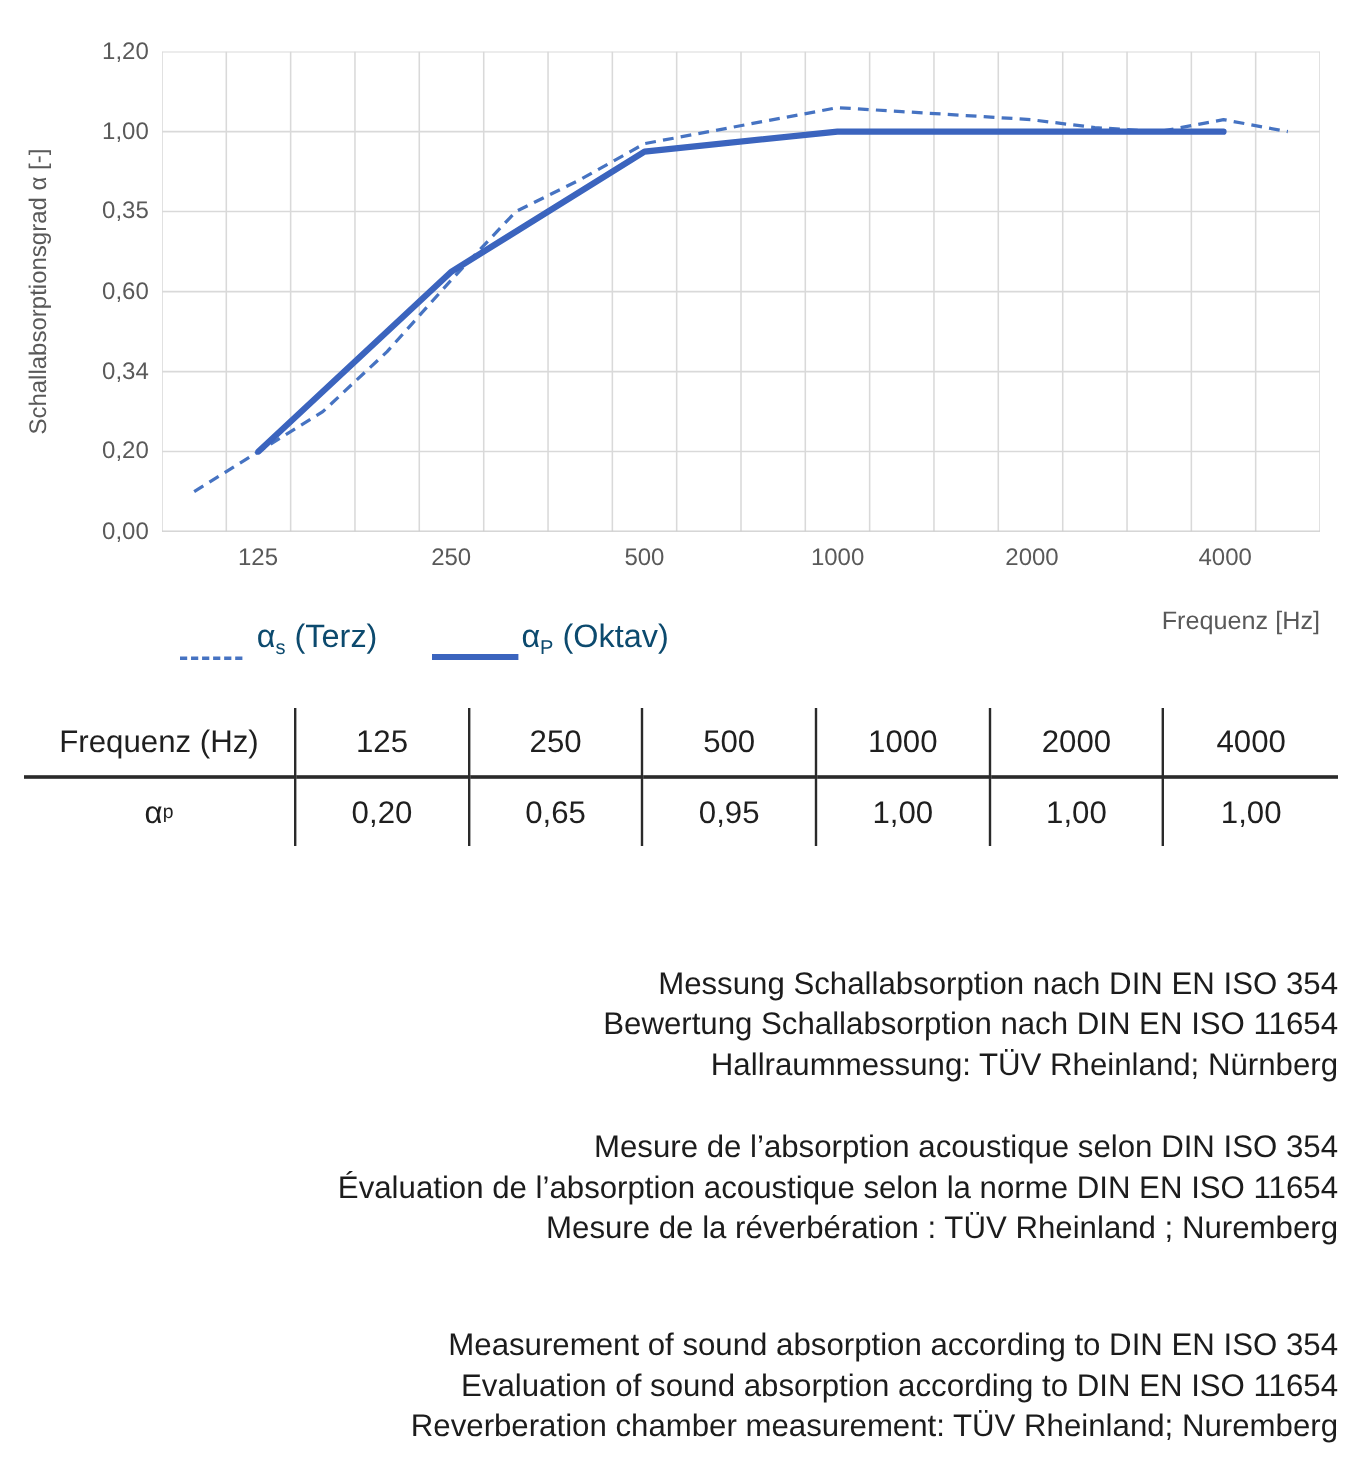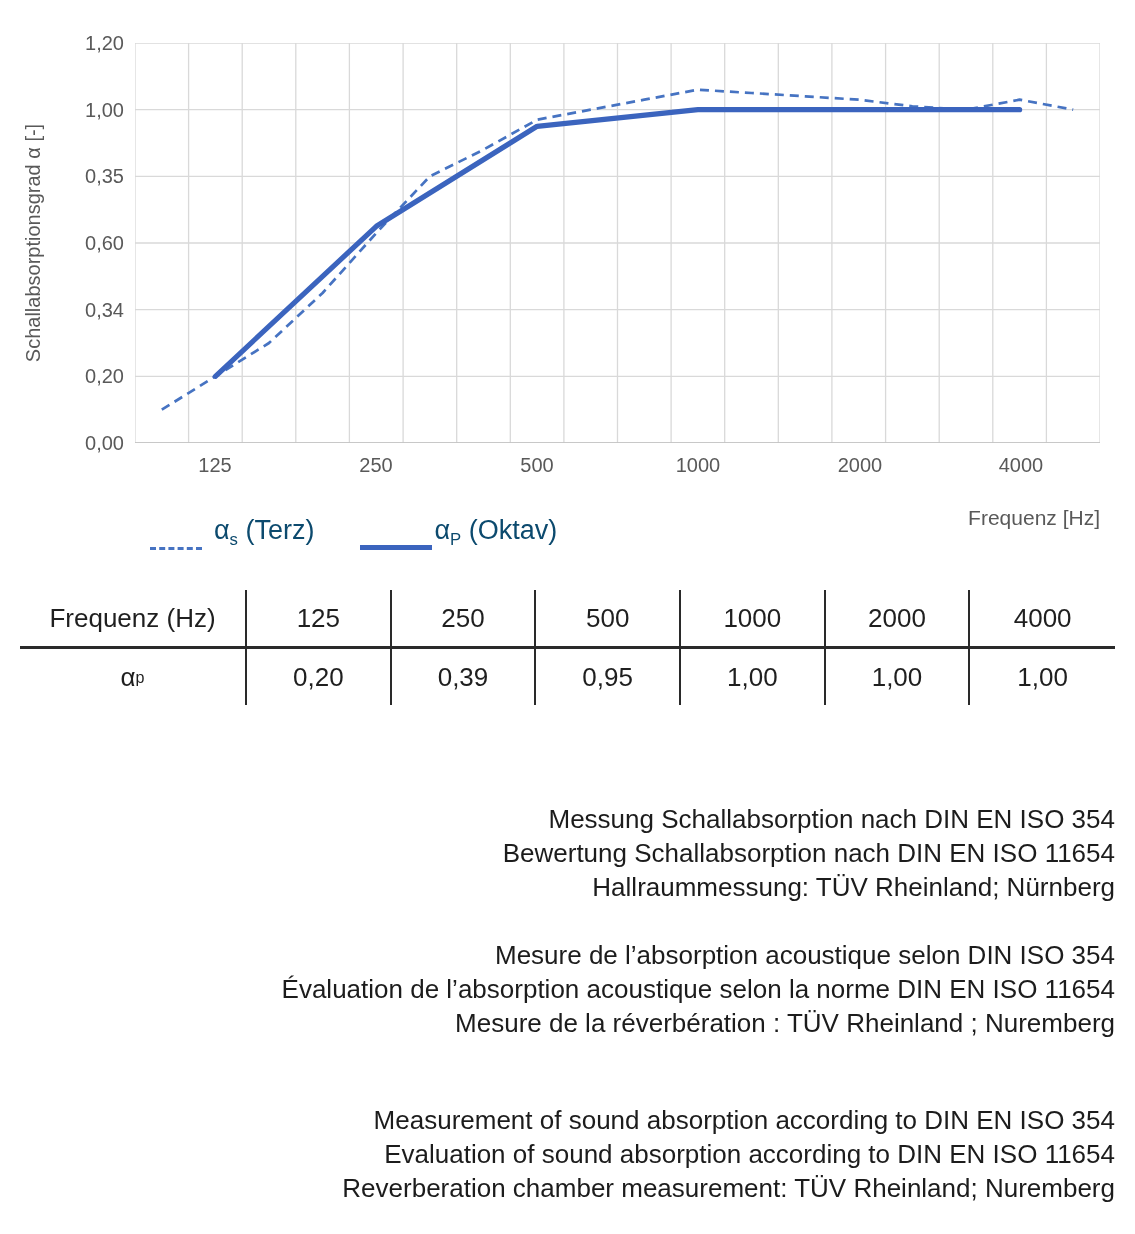--- a/index.html
+++ b/index.html
@@ -128,21 +128,21 @@
     <div class="cell hcell vline">500</div>
     <div class="cell hcell vline">1000</div>
     <div class="cell hcell vline">2000</div>
     <div class="cell hcell">4000</div>
 
     <div class="cell vline">
         <span>α</span>
         <sub>p</sub>
       </div>
     <div class="cell vline">0,20</div>
-    <div class="cell vline">0,39</div>
+    <div class="cell vline">0,65</div>
     <div class="cell vline">0,95</div>
     <div class="cell vline">1,00</div>
     <div class="cell vline">1,00</div>
     <div class="cell">1,00</div>
   </div>
 
   <div class="note note-de">
     <div>Messung Schallabsorption nach DIN EN ISO 354</div>
     <div>Bewertung Schallabsorption nach DIN EN ISO 11654</div>
     <div>Hallraummessung: TÜV Rheinland; Nürnberg</div>

